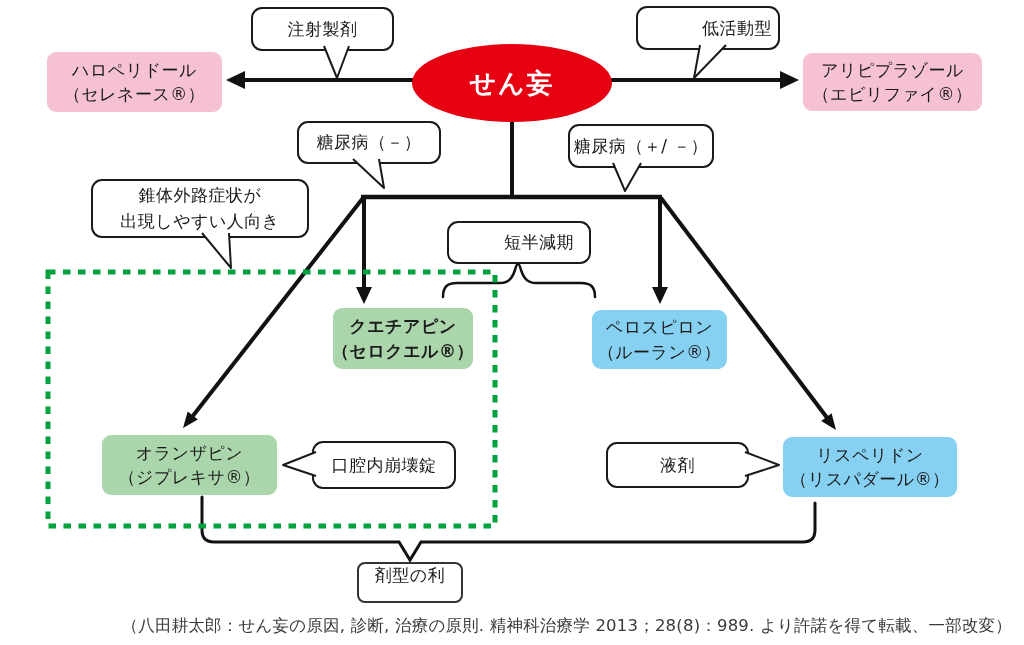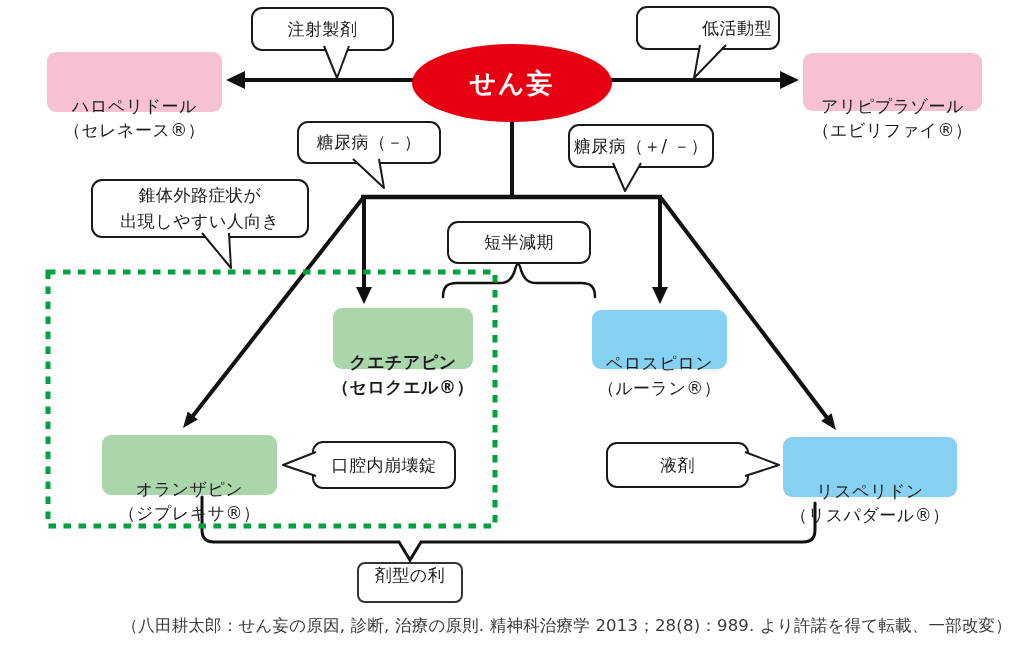--- a/index.html
+++ b/index.html
@@ -5,21 +5,21 @@
   html,body{margin:0;padding:0;background:#fff;}
   .stage{
     position:relative;width:1024px;height:645px;background:#ffffff;
     font-family:"DejaVu Sans","Liberation Sans",sans-serif;
     color:#1a1a1a;overflow:hidden;
   }
   .gfx{position:absolute;left:0;top:0;z-index:1;pointer-events:none;}
   .txt{position:absolute;z-index:2;display:flex;flex-direction:column;
        align-items:center;justify-content:center;text-align:center;
        line-height:1.42;white-space:nowrap;}
-  .drug{font-size:17px;font-weight:500;letter-spacing:0.5px;margin-top:36px;}
+  .drug{font-size:17px;font-weight:500;letter-spacing:0.5px;}
   .bubble-label{font-size:17px;font-weight:500;letter-spacing:0.5px;}
   .center-label{font-size:26px;font-weight:bold;color:#ffffff;letter-spacing:2px;}
   .citation{position:absolute;z-index:2;left:0;top:615px;width:1012px;
             text-align:right;font-size:16.5px;color:#3a3a3a;letter-spacing:0.2px;
             white-space:nowrap;}
 </style>
 </head>
 <body>
 
 <div class="stage">
@@ -125,21 +125,21 @@
 
   <div class="txt bubble-label" style="left:569px;top:125px;width:144px;height:42px;">
     <span>糖尿病（＋/ －）</span>
   </div>
 
   <div class="txt bubble-label" style="left:92px;top:180px;width:216px;height:57px;line-height:1.5;">
     <span>錐体外路症状が</span>
     <span>出現しやすい人向き</span>
   </div>
 
-  <div class="txt bubble-label" style="left:448px;top:222px;width:142px;height:41px;">
+  <div class="txt bubble-label" style="left:448px;top:222px;width:142px;height:41px;padding-left:20px;">
     <span>短半減期</span>
   </div>
 
   <div class="txt drug" style="left:333px;top:308px;width:140px;height:61px;font-weight:bold;">
     <span>クエチアピン</span>
     <span>（セロクエル®）</span>
   </div>
 
   <div class="txt drug" style="left:592px;top:310px;width:135px;height:59px;">
     <span>ペロスピロン</span>

